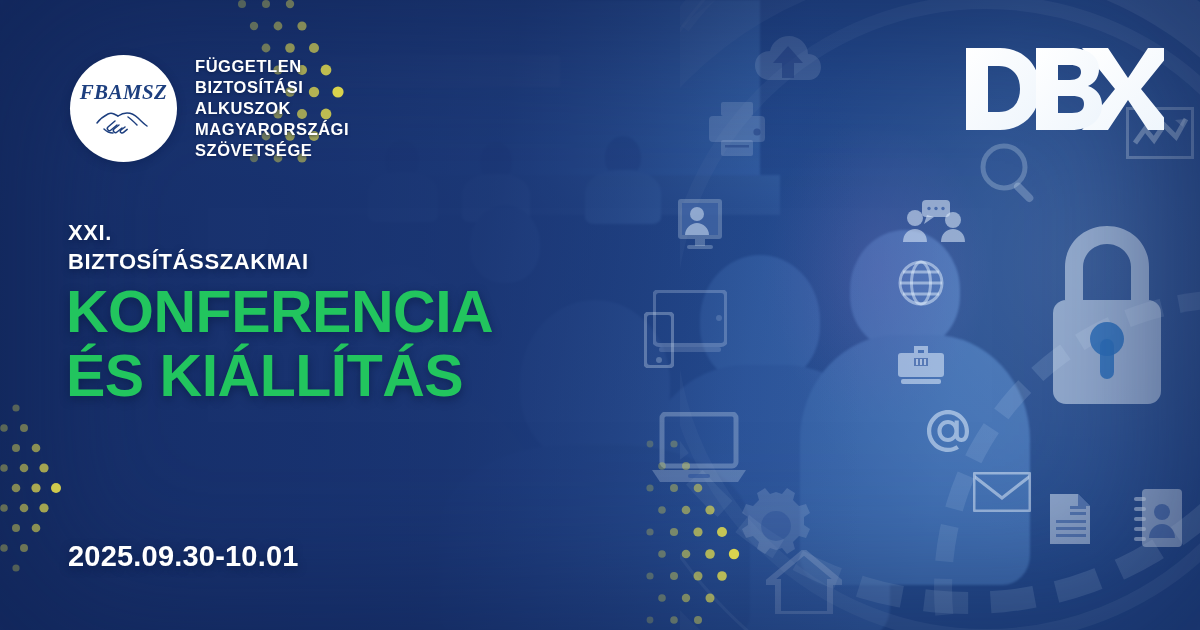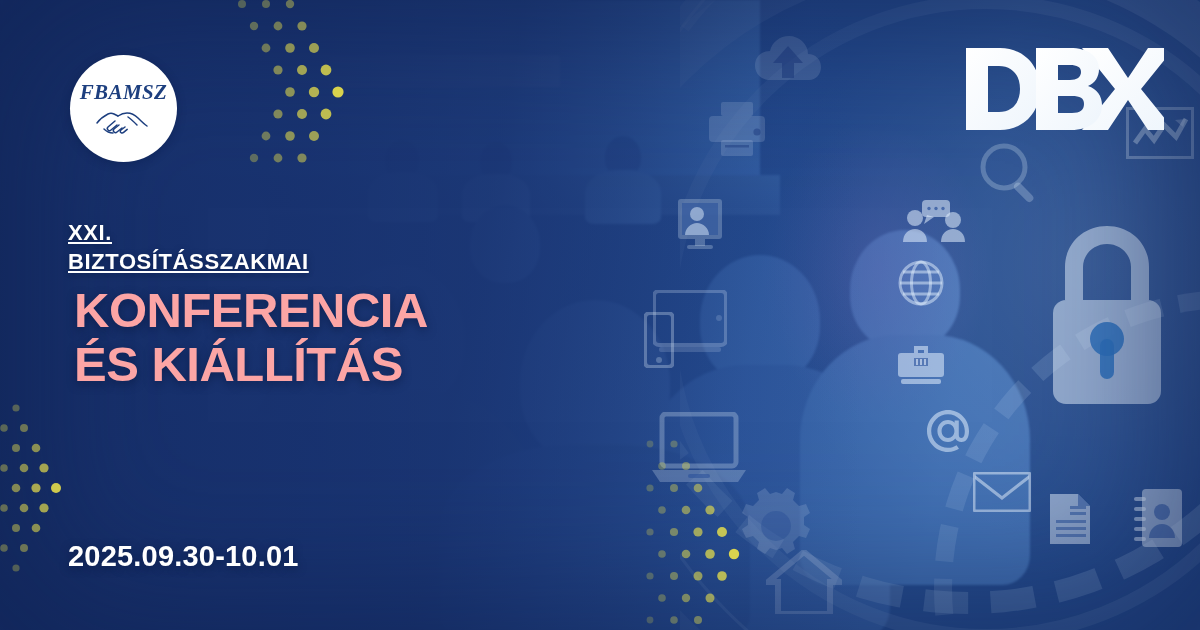--- a/index.html
+++ b/index.html
@@ -102,25 +102,25 @@
   }
   .assoc-name{
     color:#ffffff;font-size:16.5px;font-weight:600;line-height:1.27;
     letter-spacing:.55px;text-shadow:0 1px 3px rgba(8,24,64,.6);
     white-space:pre-line;
   }
   
   .headline{position:absolute;left:66px;top:219px;}
   .kicker{
     color:#fff;font-size:22px;font-weight:700;line-height:1.30;letter-spacing:.6px;
-    text-shadow:0 2px 6px rgba(8,24,64,.65);white-space:pre-line;margin:0 0 4px 2px;text-decoration:underline;
+    text-shadow:0 2px 6px rgba(8,24,64,.65);white-space:pre-line;margin:0 0 4px 2px;
   }
   .title-main{
-    color:#fca5a5;font-size:49px;font-weight:700;line-height:1.09;letter-spacing:-.5px;
-    text-shadow:0 3px 10px rgba(8,24,64,.62);white-space:pre-line;margin:8px;
+    color:#22c55e;font-size:59px;font-weight:700;line-height:1.09;letter-spacing:-.5px;
+    text-shadow:0 3px 10px rgba(8,24,64,.62);white-space:pre-line;margin:0;
   }
   .date{
     position:absolute;left:68px;top:540px;color:#fff;font-size:29px;font-weight:700;
     letter-spacing:.2px;text-shadow:0 2px 8px rgba(8,24,64,.7);
   }
   
   .dbx{position:absolute;right:36px;top:46px;width:200px;height:86px;}
 </style>
 </head>
 <body>
@@ -405,20 +405,25 @@
       <svg width="58" height="30" viewBox="0 0 58 30" fill="none" stroke="#1d3f7f" stroke-width="1.5" stroke-linecap="round" stroke-linejoin="round">
         <path d="M2 18c3-4 7-7 11-9 2-1 4-1 6 0l4 2"></path>
         <path d="M23 11c3-2 6-3 9-3 4 0 8 2 11 5 3 3 6 6 9 8"></path>
         <path d="M20 16l-7 6c-1 1-1 2 0 3s2 1 3 0l6-5"></path>
         <path d="M24 20l-5 4c-1 1-1 2 0 3s2 1 3 0l5-4"></path>
         <path d="M30 22l-4 3c-1 1-1 2 0 2.6.9.6 1.9.4 2.6-.2l3.6-3"></path>
         <path d="M33 12c3 2 6 5 9 8"></path>
         <path d="M9 24c2 2 5 4 9 4"></path>
       </svg>
     </div>
+    <div class="assoc-name">FÜGGETLEN
+BIZTOSÍTÁSI
+ALKUSZOK
+MAGYARORSZÁGI
+SZÖVETSÉGE</div>
   </div>
 
   <div class="headline">
     <p class="kicker">XXI.
 BIZTOSÍTÁSSZAKMAI</p>
     <p class="title-main">KONFERENCIA
 ÉS KIÁLLÍTÁS</p>
   </div>
 
   <div class="date">2025.09.30-10.01</div>

